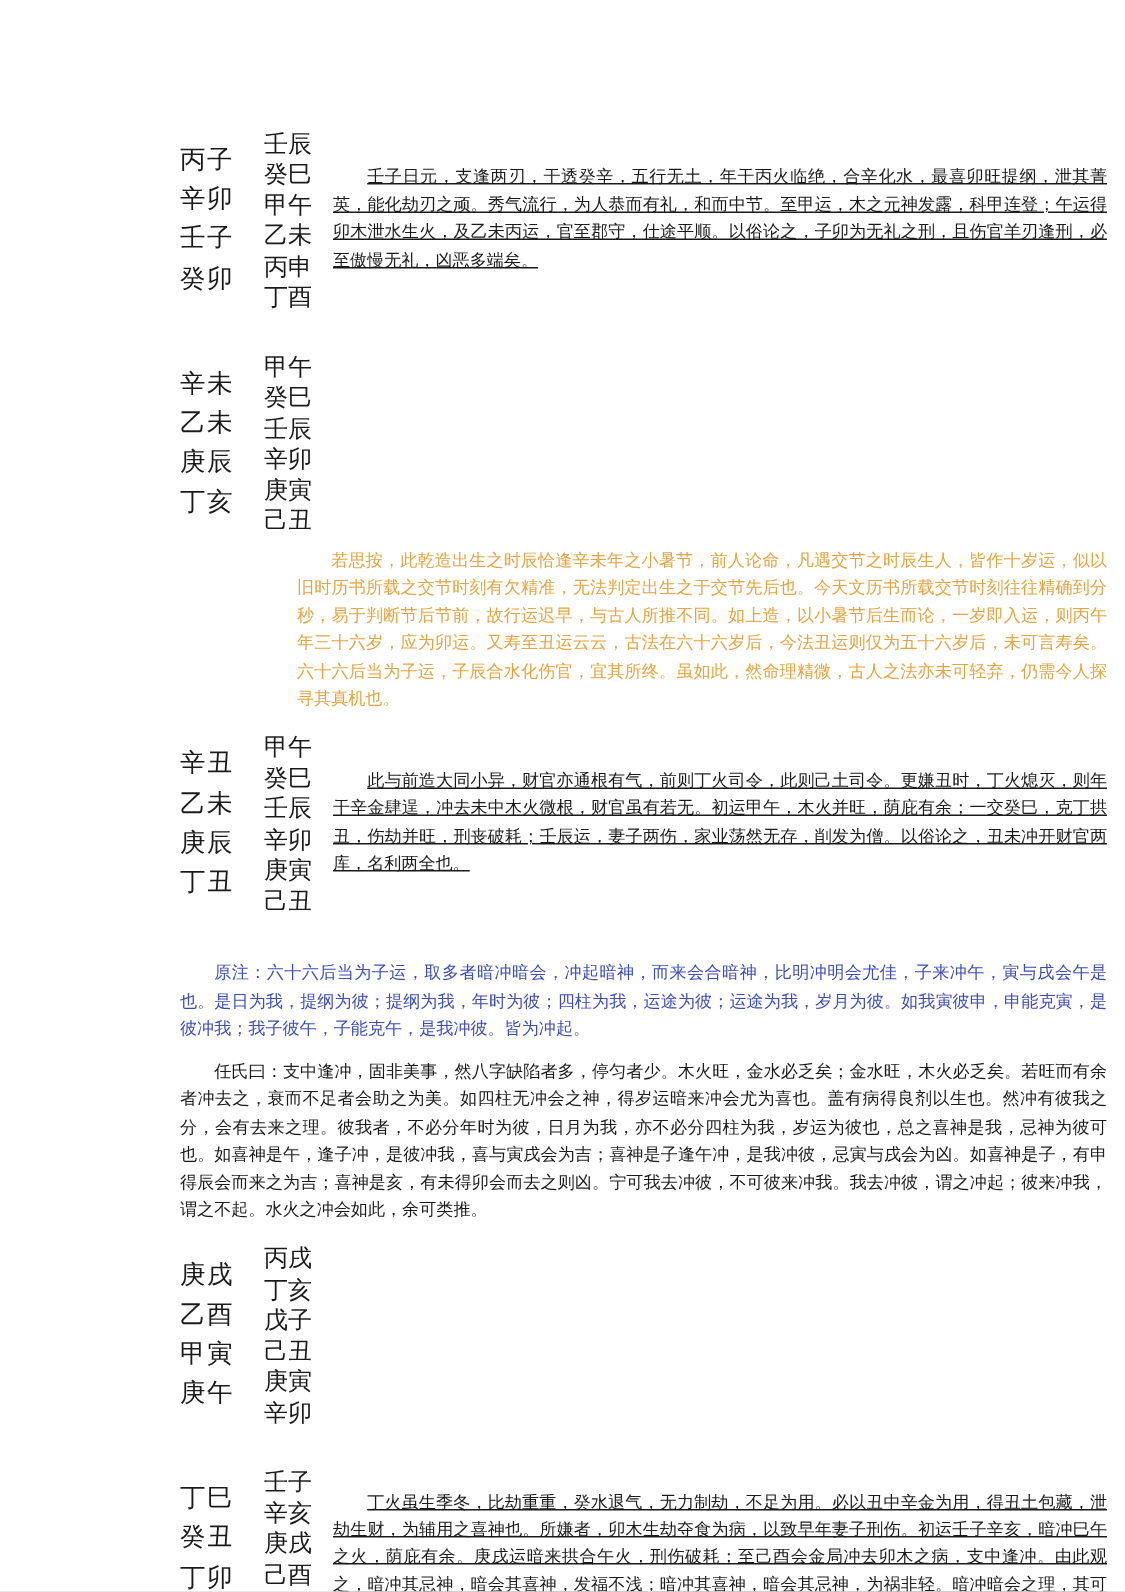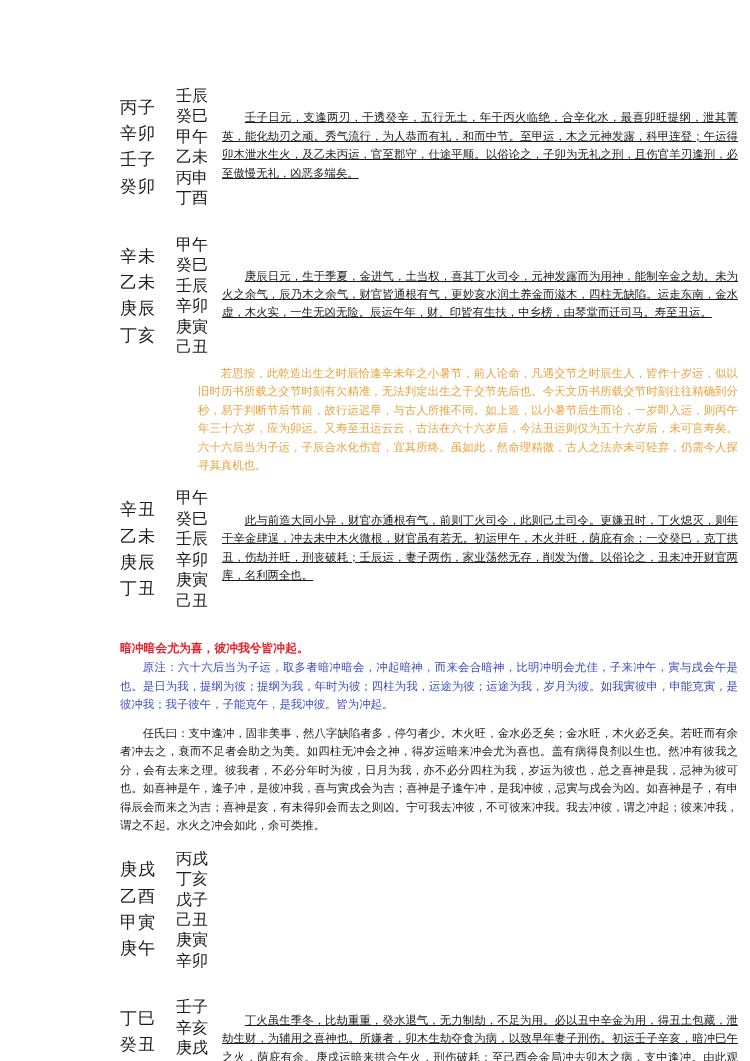--- a/index.html
+++ b/index.html
@@ -132,21 +132,20 @@
         <span class="pline">丁亥</span>
       </div>
       <div class="luck">
         <span class="lline">甲午</span>
         <span class="lline">癸巳</span>
         <span class="lline">壬辰</span>
         <span class="lline">辛卯</span>
         <span class="lline">庚寅</span>
         <span class="lline">己丑</span>
       </div>
-      <div class="case-text">庚辰日元，生于季夏，金进气，土当权，喜其丁火司令，元神发露而为用神，能制辛金之劫。未为火之余气，辰乃木之余气，财官皆通根有气，更妙亥水润土养金而滋木，四柱无缺陷。运走东南，金水虚，木火实，一生无凶无险。辰运午年，财、印皆有生扶，中乡榜，由琴堂而迁司马。寿至丑运。</div>
     </div>
 
     <p class="para note indent-note">若思按，此乾造出生之时辰恰逢辛未年之小暑节，前人论命，凡遇交节之时辰生人，皆作十岁运，似以旧时历书所载之交节时刻有欠精准，无法判定出生之于交节先后也。今天文历书所载交节时刻往往精确到分秒，易于判断节后节前，故行运迟早，与古人所推不同。如上造，以小暑节后生而论，一岁即入运，则丙午年三十六岁，应为卯运。又寿至丑运云云，古法在六十六岁后，今法丑运则仅为五十六岁后，未可言寿矣。六十六后当为子运，子辰合水化伤官，宜其所终。虽如此，然命理精微，古人之法亦未可轻弃，仍需今人探寻其真机也。</p>
 
     <div class="spacer-sm"></div>
 
     <div class="case-block">
       <div class="pillars">
         <span class="pline">辛丑</span>
         <span class="pline">乙未</span>
@@ -159,21 +158,20 @@
         <span class="lline">壬辰</span>
         <span class="lline">辛卯</span>
         <span class="lline">庚寅</span>
         <span class="lline">己丑</span>
       </div>
       <div class="case-text">此与前造大同小异，财官亦通根有气，前则丁火司令，此则己土司令。更嫌丑时，丁火熄灭，则年干辛金肆逞，冲去未中木火微根，财官虽有若无。初运甲午，木火并旺，荫庇有余；一交癸巳，克丁拱丑，伤劫并旺，刑丧破耗；壬辰运，妻子两伤，家业荡然无存，削发为僧。以俗论之，丑未冲开财官两库，名利两全也。</div>
     </div>
 
     <div class="spacer-lg"></div>
 
-    <p class="heading-red">暗冲暗会尤为喜，彼冲我兮皆冲起。</p>
 
     <p class="para blue">原注：六十六后当为子运，取多者暗冲暗会，冲起暗神，而来会合暗神，比明冲明会尤佳，子来冲午，寅与戌会午是也。是日为我，提纲为彼；提纲为我，年时为彼；四柱为我，运途为彼；运途为我，岁月为彼。如我寅彼申，申能克寅，是彼冲我；我子彼午，子能克午，是我冲彼。皆为冲起。</p>
 
     <div class="spacer-sm"></div>
 
     <p class="para">任氏曰：支中逢冲，固非美事，然八字缺陷者多，停匀者少。木火旺，金水必乏矣；金水旺，木火必乏矣。若旺而有余者冲去之，衰而不足者会助之为美。如四柱无冲会之神，得岁运暗来冲会尤为喜也。盖有病得良剂以生也。然冲有彼我之分，会有去来之理。彼我者，不必分年时为彼，日月为我，亦不必分四柱为我，岁运为彼也，总之喜神是我，忌神为彼可也。如喜神是午，逢子冲，是彼冲我，喜与寅戌会为吉；喜神是子逢午冲，是我冲彼，忌寅与戌会为凶。如喜神是子，有申得辰会而来之为吉；喜神是亥，有未得卯会而去之则凶。宁可我去冲彼，不可彼来冲我。我去冲彼，谓之冲起；彼来冲我，谓之不起。水火之冲会如此，余可类推。</p>
 
     <div class="spacer-sm"></div>
 
     <div class="case-block">

